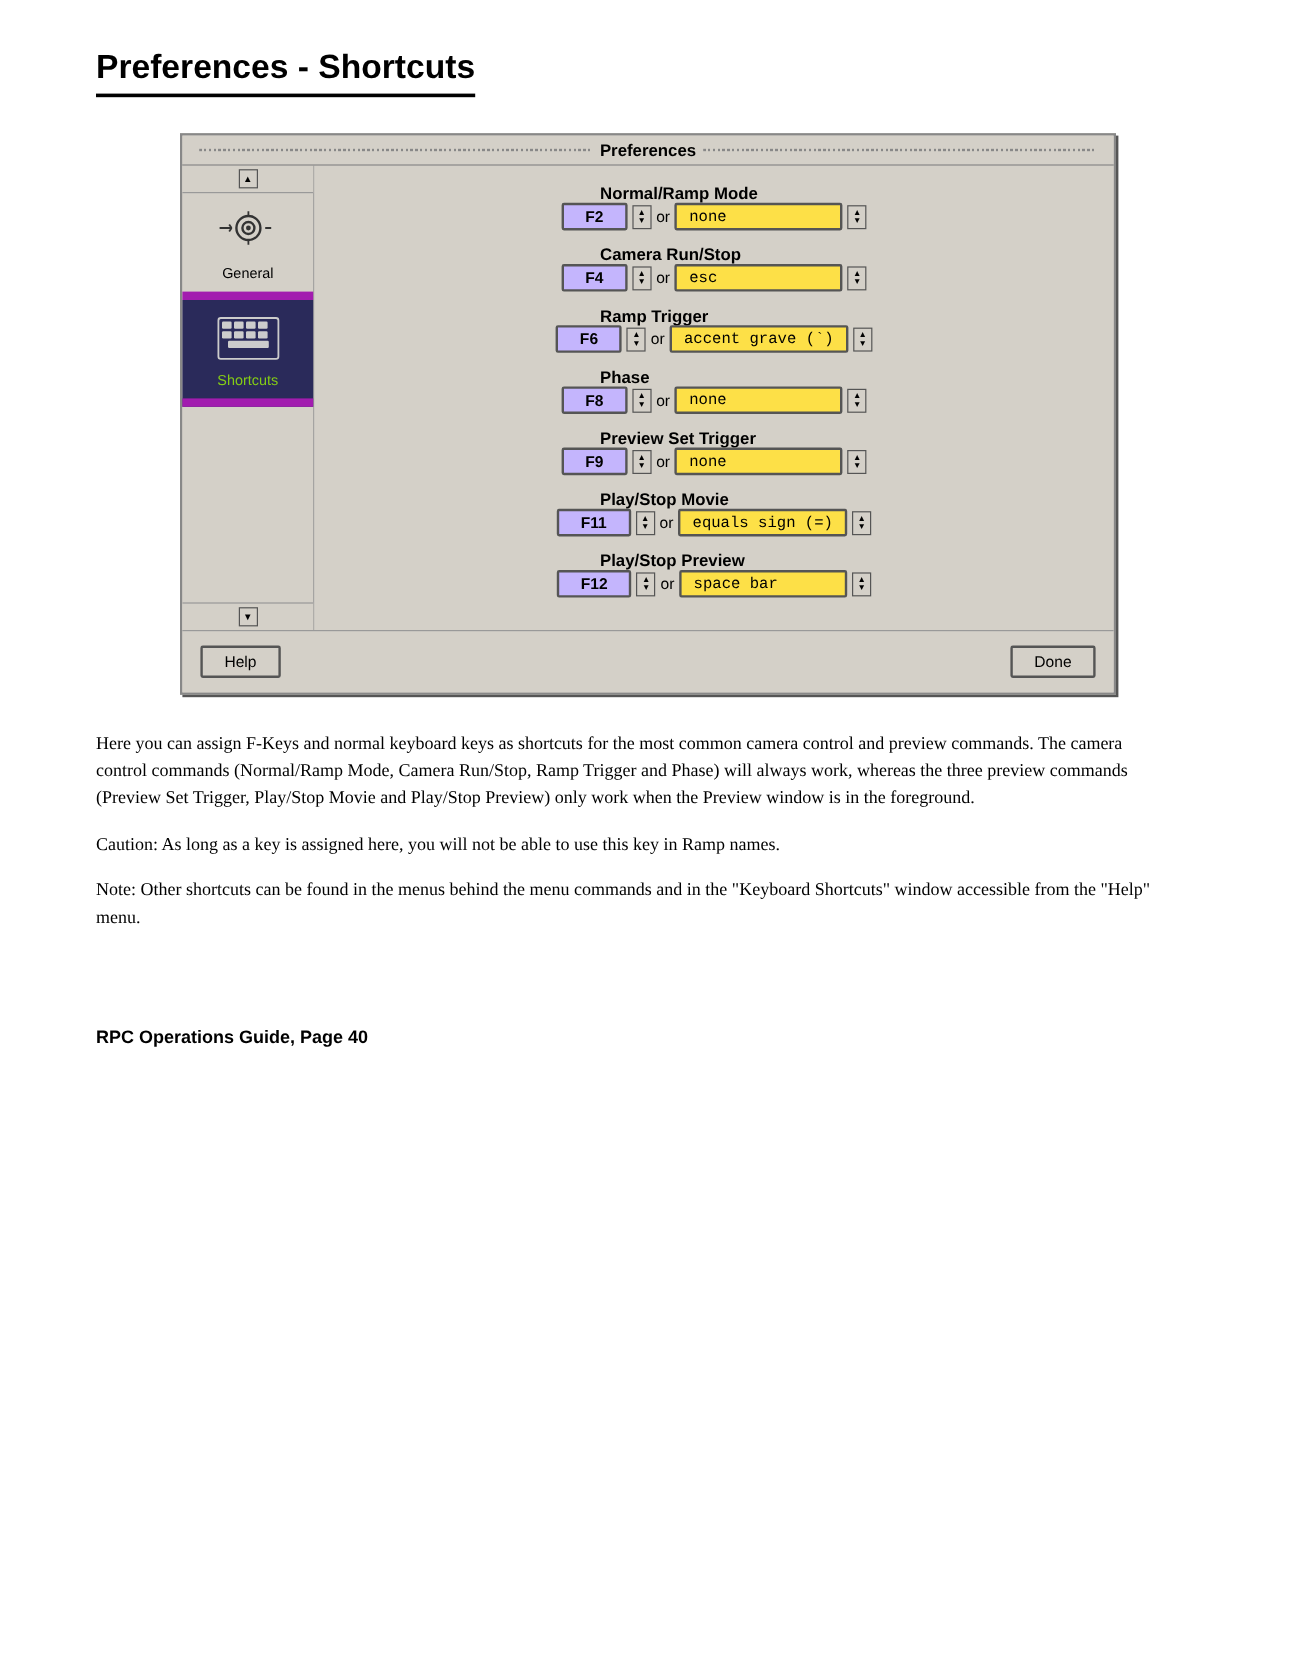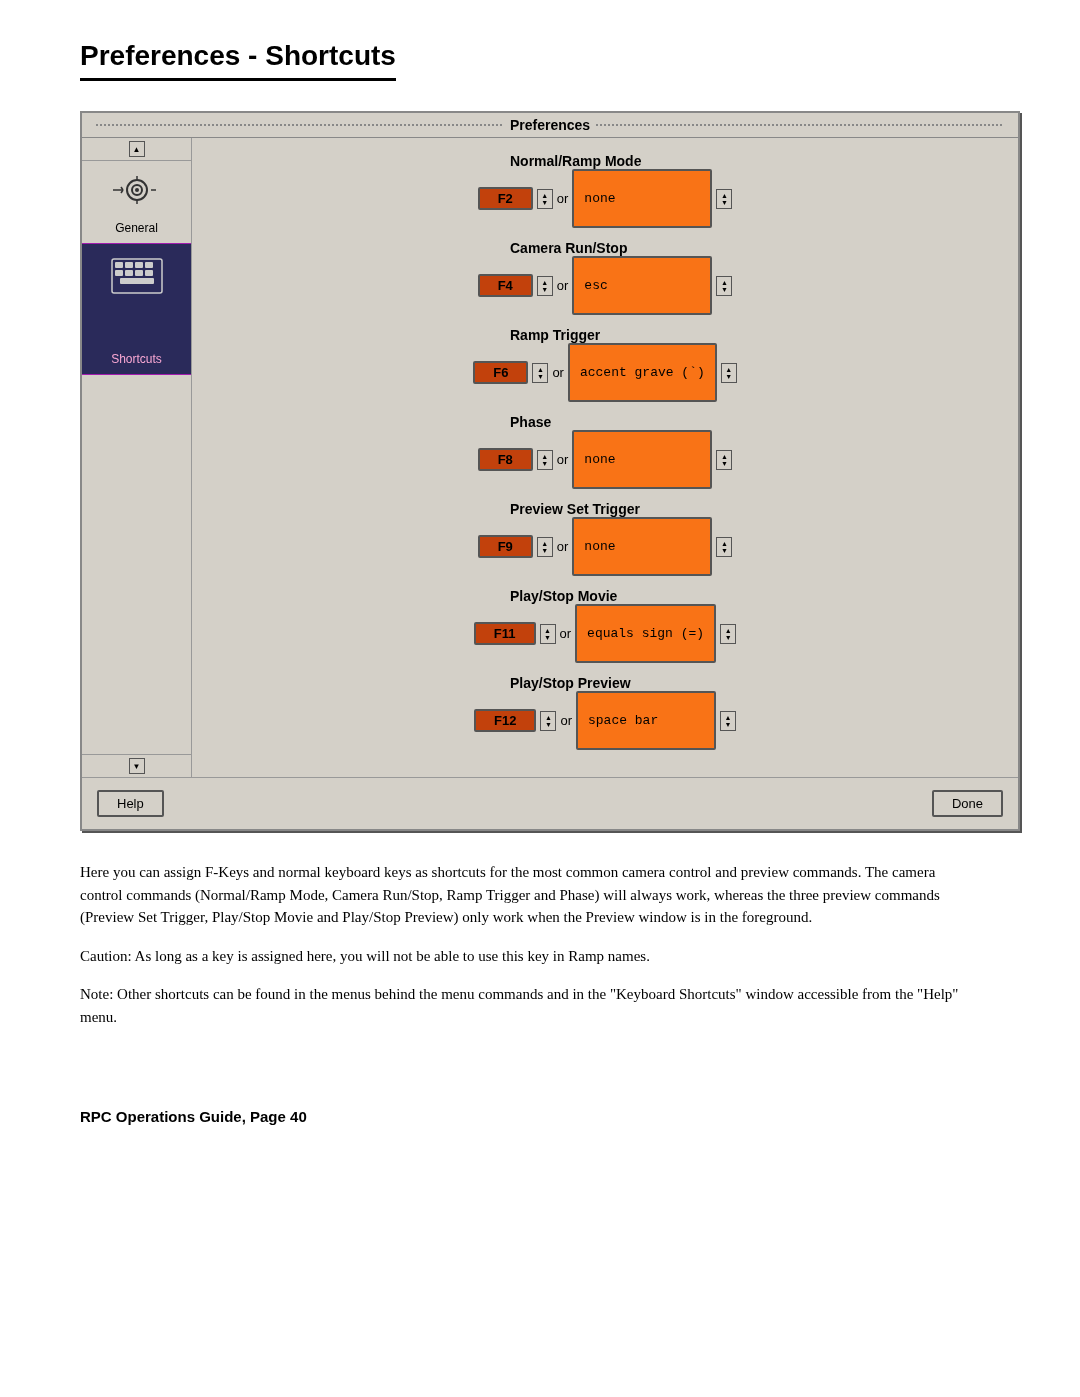--- a/index.html
+++ b/index.html
@@ -21,21 +21,21 @@
       border-bottom: 3px solid #000;
       padding-bottom: 6px;
       margin-bottom: 30px;
       display: inline-block;
     }
 
     
     .dialog {
       border: 2px solid #888;
       background: #d4d0c8;
-      width: 940px;
+      width: 780px;
       margin: 0 auto 30px auto;
       box-shadow: 2px 2px 0 #555;
     }
 
     .dialog-titlebar {
       background: linear-gradient(to right, #d4d0c8, #d4d0c8);
       border-bottom: 1px solid #888;
       text-align: center;
       padding: 4px 8px;
       font-family: Arial, Helvetica, sans-serif;
@@ -79,30 +79,29 @@
       padding: 3px;
       border-bottom: 1px solid #999;
       background: #d4d0c8;
     }
 
     .sidebar-item {
       display: flex;
       flex-direction: column;
       align-items: center;
       padding: 8px 4px;
-      border-bottom: 1px solid #a21caf;
+      border-bottom: 7px solid #a21caf;
       cursor: pointer;
       font-family: Arial, Helvetica, sans-serif;
       font-size: 12px;
     }
 
     .sidebar-item.active {
       background: #2a2a5a;
-      color: #f9a8d4;
-      gap: 48px;
+      color: #84cc16;
     }
 
     .sidebar-item-icon {
       width: 60px;
       height: 48px;
       display: flex;
       align-items: center;
       justify-content: center;
       margin-bottom: 4px;
       font-size: 22px;
@@ -156,21 +155,21 @@
       font-family: Arial, Helvetica, sans-serif;
     }
 
     .shortcut-key-select {
       display: flex;
       align-items: center;
       gap: 4px;
     }
 
     .key-box {
-      background: #c2410c;
+      background: #c4b5fd;
       border: 2px solid #555;
       border-radius: 2px;
       padding: 2px 18px;
       font-family: Arial, Helvetica, sans-serif;
       font-size: 13px;
       font-weight: bold;
       min-width: 46px;
       text-align: right;
       display: inline-block;
     }
@@ -189,24 +188,24 @@
       line-height: 1;
     }
 
     .or-text {
       margin: 0 0;
       font-family: Arial, Helvetica, sans-serif;
       font-size: 13px;
     }
 
     .alt-key-box {
-      background: #f97316;
+      background: #fde047;
       border: 2px solid #555;
       border-radius: 2px;
-      padding: 20px 10px;
+      padding: 2px 10px;
       font-family: 'Courier New', monospace;
       font-size: 13px;
       min-width: 140px;
       display: inline-block;
     }
 
     .alt-spinner {
       width: 16px;
       height: 20px;
       border: 1px solid #555;

